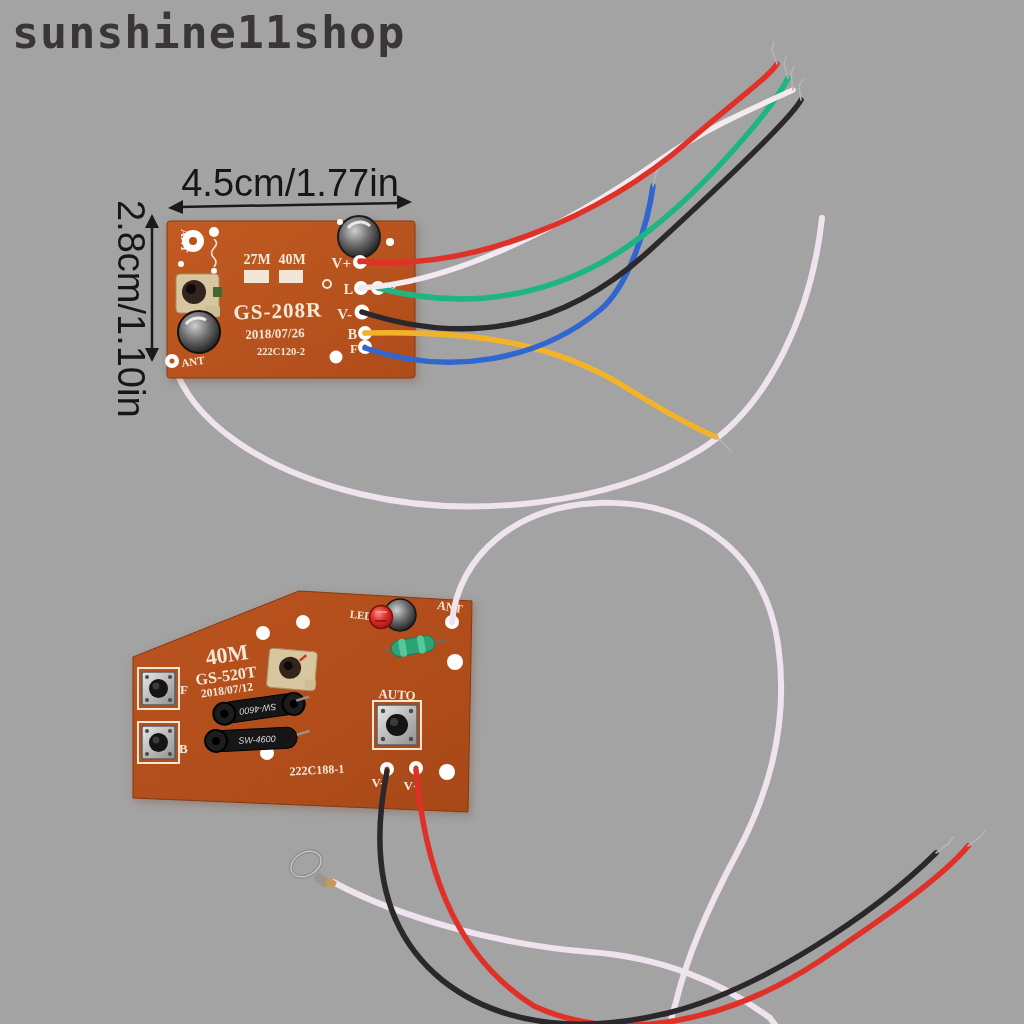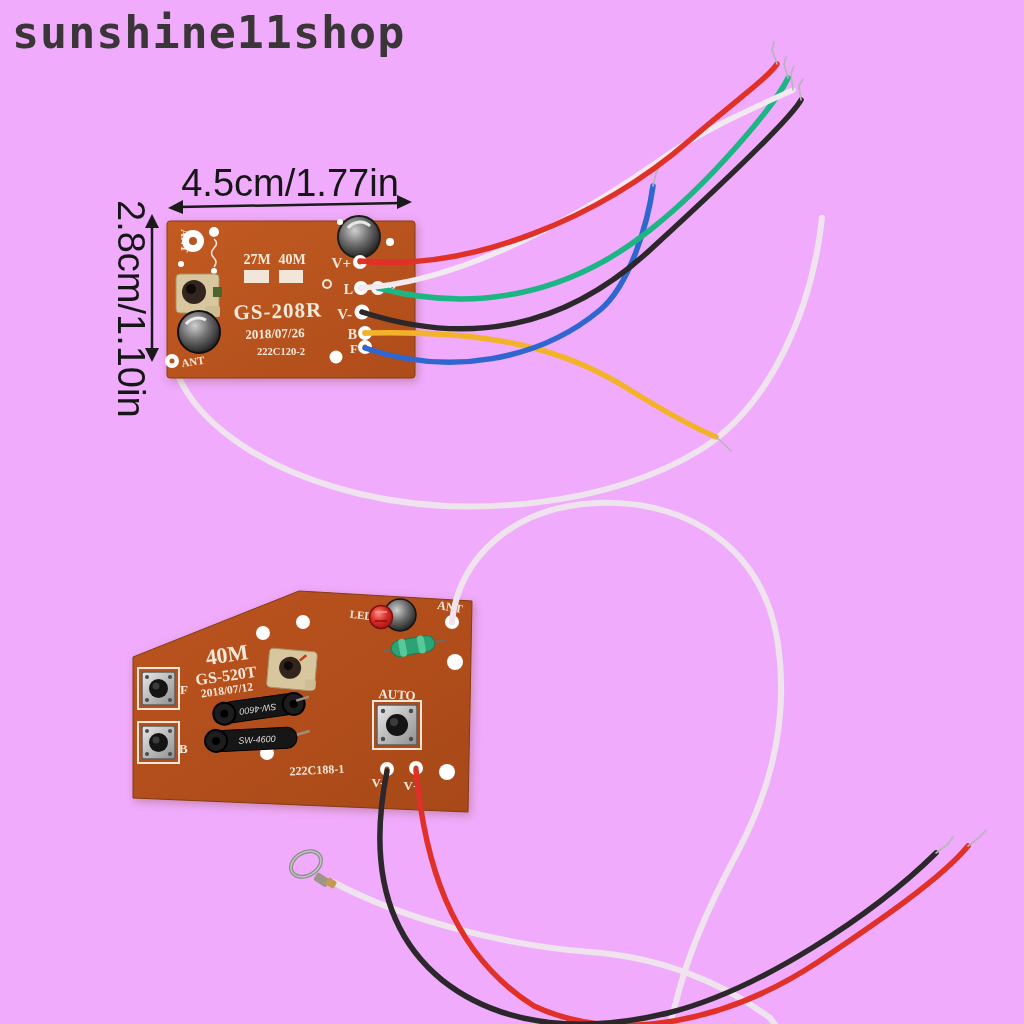--- a/index.html
+++ b/index.html
@@ -1,17 +1,17 @@
 <!DOCTYPE html>
 <html><head>
 <meta charset="utf-8">
 <style>
   html,body{margin:0;padding:0;background:#ffffff;}
   .canvas{
-    position:relative;width:1024px;height:1024px;background:#f0abfc;
+    position:relative;width:1024px;height:1024px;background:#a3a3a3;
     overflow:hidden;font-family:"Liberation Sans",sans-serif;
   }
   .watermark{
     position:absolute;left:12px;top:6px;
     font-family:"DejaVu Sans Mono",monospace;font-weight:bold;
     font-size:45px;color:#3a3537;letter-spacing:1px;white-space:nowrap;
   }
   svg{position:absolute;left:0;top:0;}
   .dimtext{fill:#161616;font-family:"Liberation Sans",sans-serif;font-size:38px;}
   .pcbtext{fill:#f4e8d8;font-family:"Liberation Serif",serif;font-weight:bold;}

